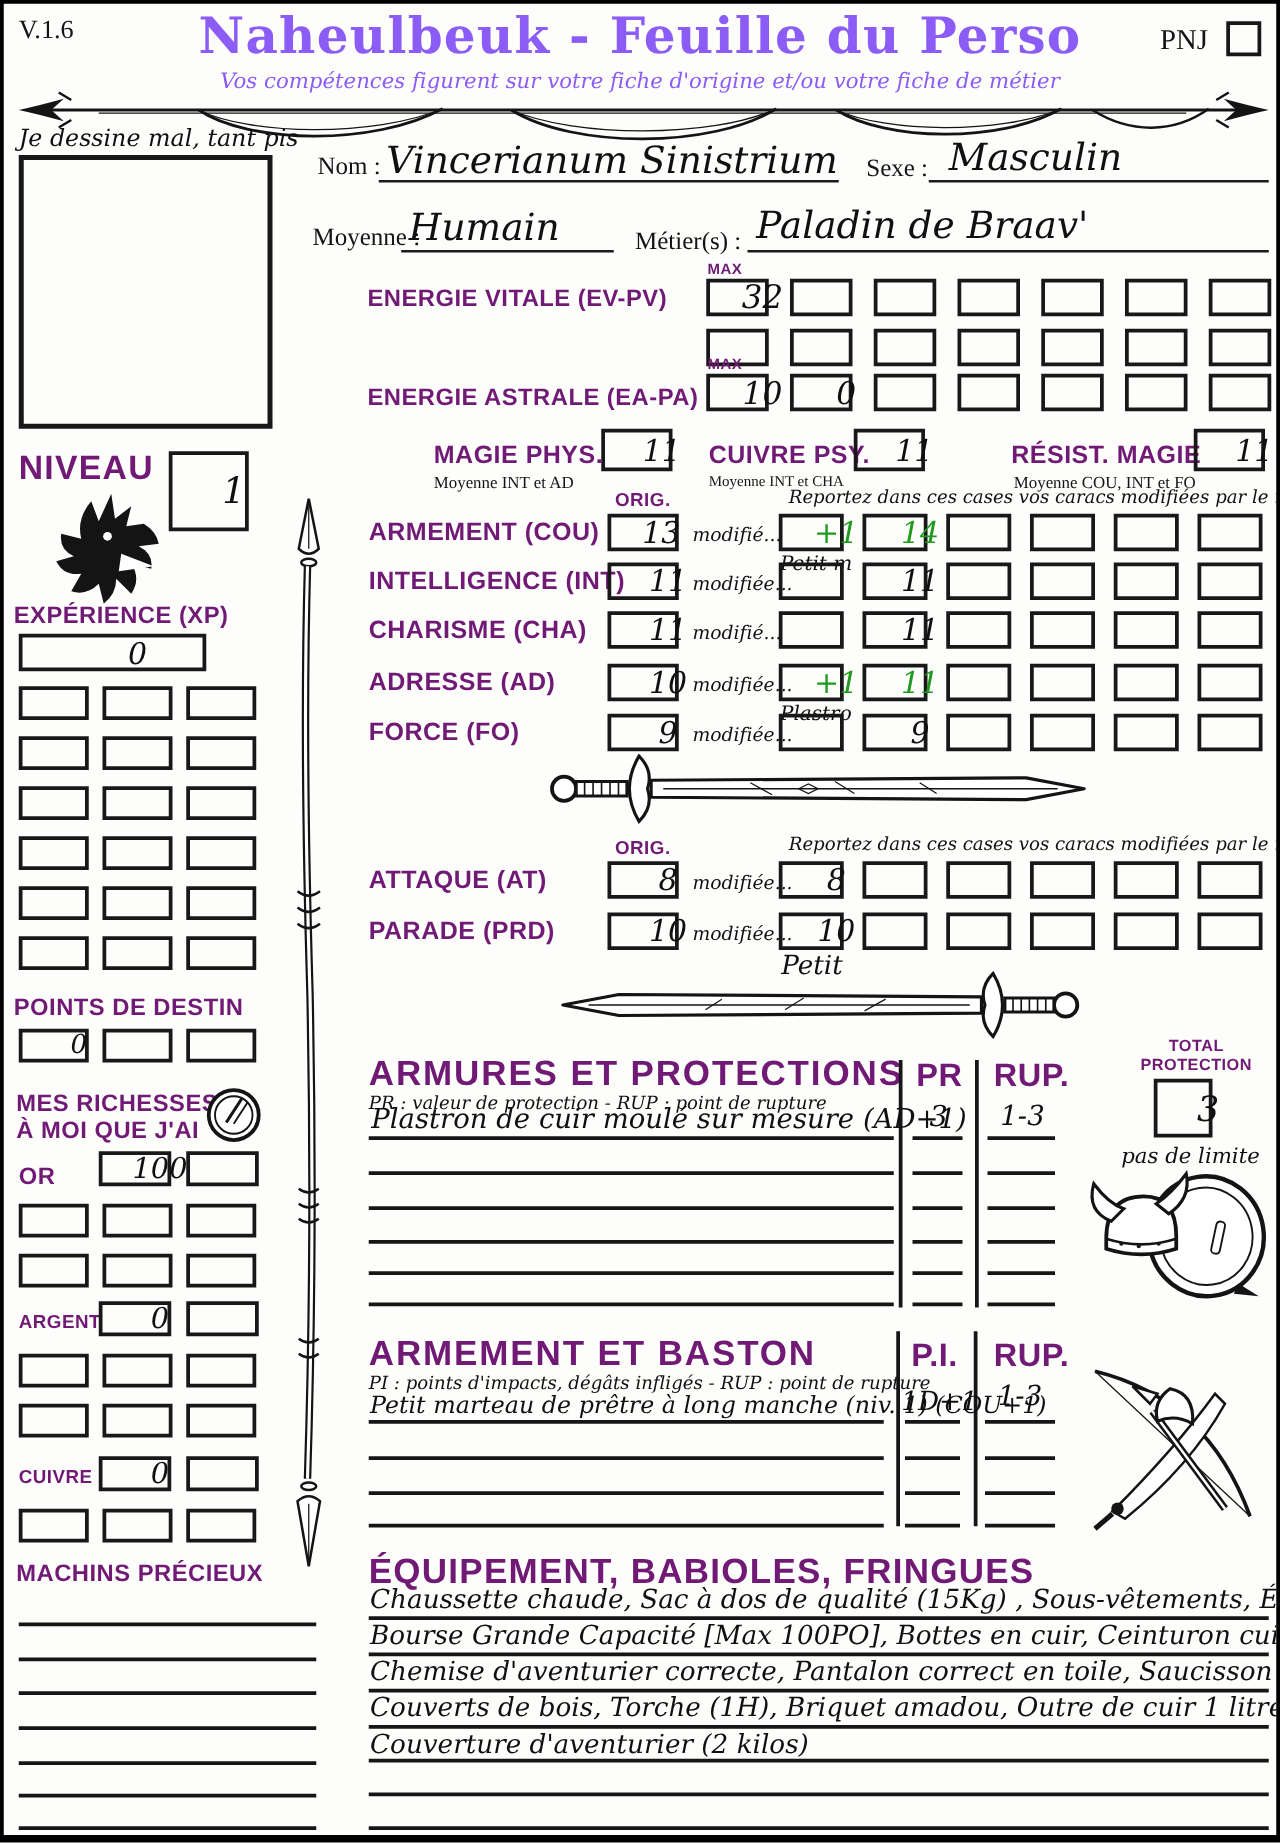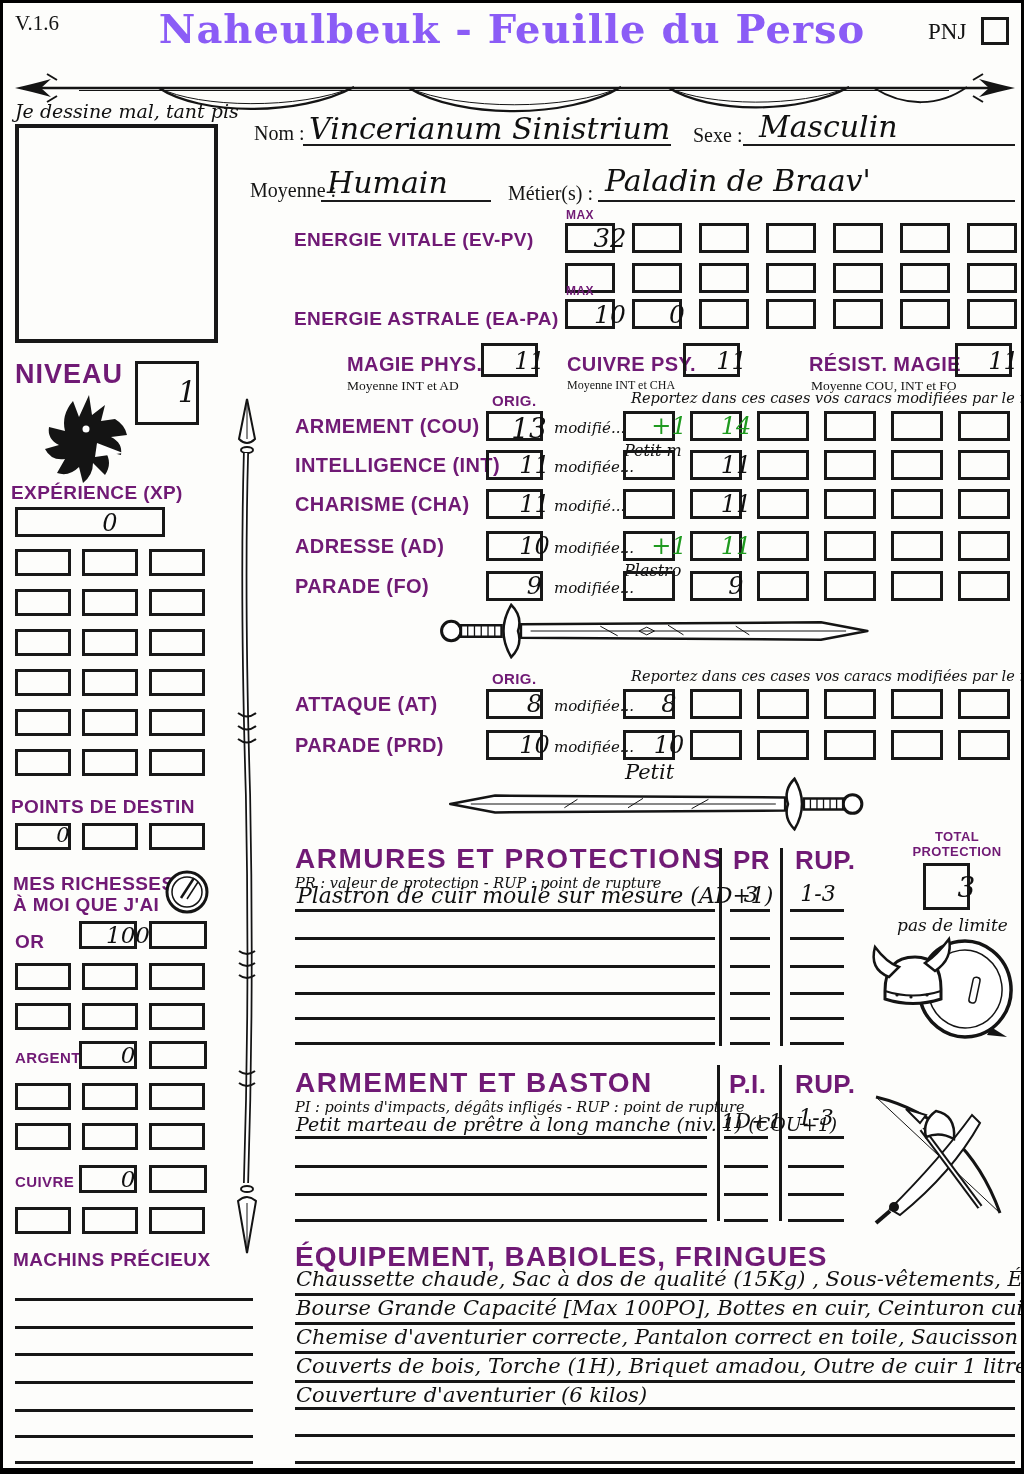--- a/index.html
+++ b/index.html
@@ -28,20 +28,21 @@
 </style>
 </head>
 <body>
 
 <div class="page">
 
   <span class="srf" style="left:12px;top:8px;font-size:21px">V.1.6</span>
   <div class="title" style="top:2px;font-size:40px;letter-spacing:1px">Naheulbeuk - Feuille du Perso</div>
   <span class="srf" style="left:925px;top:16px;font-size:23px">PNJ</span>
   <div class="box" style="left:978px;top:14px;width:28px;height:28px"></div>
+  <div class="title it" style="top:52px;font-size:17px;font-weight:400">Vos compétences figurent sur votre fiche d'origine et/ou votre fiche de métier</div>
 
   <svg style="left:6px;top:70px" width="1012" height="36" viewBox="0 0 1012 36">
     <line x1="28" y1="15" x2="984" y2="15" stroke="#141414" stroke-width="2.5"></line>
     <line x1="70" y1="17.5" x2="940" y2="17.5" stroke="#141414" stroke-width="1"></line>
     <path d="M42 6 Q20 12 6 15 Q20 18 42 24 L32 15 Z" fill="#141414"></path>
     <path d="M48 7 L38 1 M48 23 L38 29" stroke="#141414" stroke-width="2"></path>
     <path d="M970 6 Q992 12 1006 15 Q992 18 970 24 L980 15 Z" fill="#141414"></path>
     <path d="M964 7 L974 1 M964 23 L974 29" stroke="#141414" stroke-width="2"></path>
     <path d="M150 15 C190 42 290 44 345 14" fill="none" stroke="#141414" stroke-width="2.2"></path>
     <path d="M150 15 C190 35 290 37 345 14" fill="none" stroke="#141414" stroke-width="1"></path>
@@ -234,21 +235,21 @@
   <span class="lbl" style="left:806px;top:350px;font-size:20px">RÉSIST. MAGIE</span>
   <div class="box" style="left:952px;top:340px;width:57px;height:34px"></div>
   <span class="val" style="left:952px;top:344px;width:57px;font-size:24px">11</span>
   <span class="srf" style="left:808px;top:375px;font-size:13.5px">Moyenne COU, INT et FO</span>
 
   <span class="lbl" style="left:489px;top:389px;font-size:15px">ORIG.</span>
   <span class="hw" style="left:628px;top:387px;font-size:14.5px">Reportez dans ces cases vos caracs modifiées par le matériel</span>
 
   <span class="lbl" style="left:292px;top:412px;font-size:20px">ARMEMENT (COU)</span>
   <div class="box" style="left:483px;top:408px;width:57px;height:30px"></div>
-  <span class="val" style="left:483px;top:409px;width:46px;font-size:28px">13</span>
+  <span class="val" style="left:483px;top:409px;width:46px;font-size:24px">13</span>
   <span class="hw" style="left:551px;top:416px;font-size:15px">modifié...</span>
   <div class="boxgrid" style="left:620px;top:408px;grid-template-columns:repeat(6,52px);grid-auto-rows:30px;column-gap:15px">
       <div class="cell"></div>
       <div class="cell"></div>
       <div class="cell"></div>
       <div class="cell"></div>
       <div class="cell"></div>
       <div class="cell"></div>
     </div>
   <span class="val green" style="left:620px;top:409px;width:52px;font-size:24px">+1</span>
@@ -292,21 +293,21 @@
       <div class="cell"></div>
       <div class="cell"></div>
       <div class="cell"></div>
       <div class="cell"></div>
       <div class="cell"></div>
     </div>
   <span class="val green" style="left:620px;top:529px;width:52px;font-size:24px">+1</span>
   <span class="val green" style="left:687px;top:529px;width:52px;font-size:24px">11</span>
   <span class="hw" style="left:621px;top:558px;font-size:16px">Plastro</span>
 
-  <span class="lbl" style="left:292px;top:572px;font-size:20px">PARADE (FO)</span>
+  <span class="lbl" style="left:292px;top:572px;font-size:20px">FORCE (FO)</span>
   <div class="box" style="left:483px;top:568px;width:57px;height:30px"></div>
   <span class="val" style="left:483px;top:569px;width:57px;font-size:24px">9</span>
   <span class="hw" style="left:551px;top:576px;font-size:15px">modifiée...</span>
   <div class="boxgrid" style="left:620px;top:568px;grid-template-columns:repeat(6,52px);grid-auto-rows:30px;column-gap:15px">
       <div class="cell"></div>
       <div class="cell"></div>
       <div class="cell"></div>
       <div class="cell"></div>
       <div class="cell"></div>
       <div class="cell"></div>
@@ -455,18 +456,18 @@
   <span class="lbl" style="left:292px;top:1238px;font-size:28px;letter-spacing:1px">ÉQUIPEMENT, BABIOLES, FRINGUES</span>
 
   <span class="hw" style="left:293px;top:1264px;font-size:21px">Chaussette chaude, Sac à dos de qualité (15Kg) , Sous-vêtements, Écuelle</span>
   <div class="line tline" style="left:292px;top:1290px;width:720px"></div>
   <span class="hw" style="left:293px;top:1293px;font-size:21px">Bourse Grande Capacité [Max 100PO], Bottes en cuir, Ceinturon cuir</span>
   <div class="line tline" style="left:292px;top:1319px;width:720px"></div>
   <span class="hw" style="left:293px;top:1322px;font-size:21px">Chemise d'aventurier correcte, Pantalon correct en toile, Saucisson</span>
   <div class="line tline" style="left:292px;top:1348px;width:720px"></div>
   <span class="hw" style="left:293px;top:1351px;font-size:21px">Couverts de bois, Torche (1H), Briquet amadou, Outre de cuir 1 litre</span>
   <div class="line tline" style="left:292px;top:1377px;width:720px"></div>
-  <span class="hw" style="left:293px;top:1380px;font-size:21px">Couverture d'aventurier (6 kilos)</span>
+  <span class="hw" style="left:293px;top:1380px;font-size:21px">Couverture d'aventurier (2 kilos)</span>
   <div class="line tline" style="left:292px;top:1404px;width:720px"></div>
   <div class="line tline" style="left:292px;top:1431px;width:720px"></div>
   <div class="line tline" style="left:292px;top:1458px;width:720px"></div>
 
 </div>
 
 </body></html>

